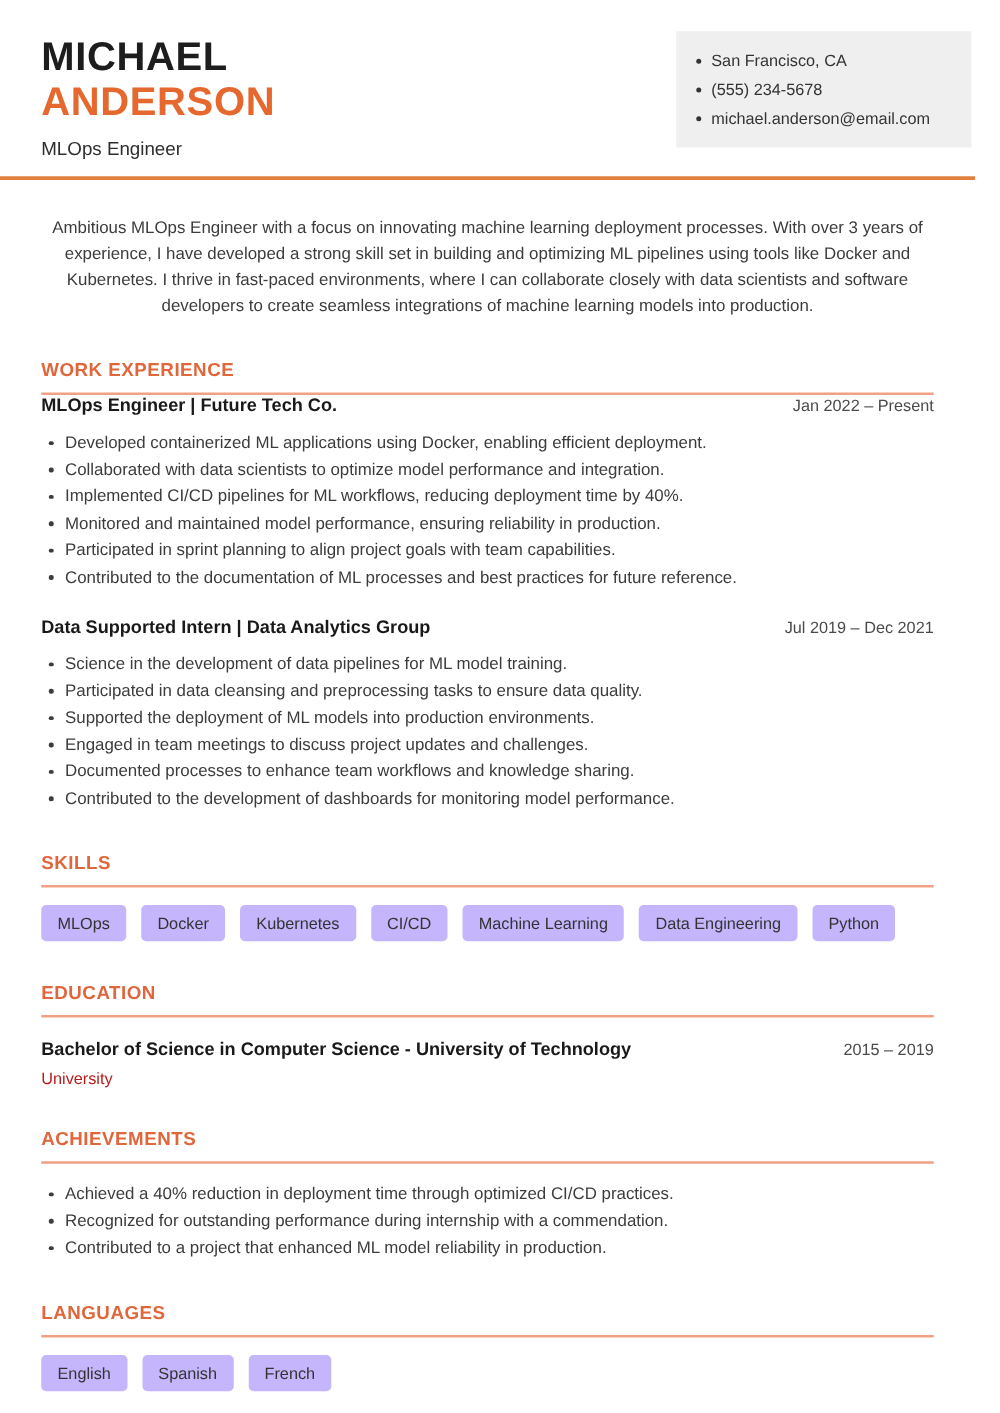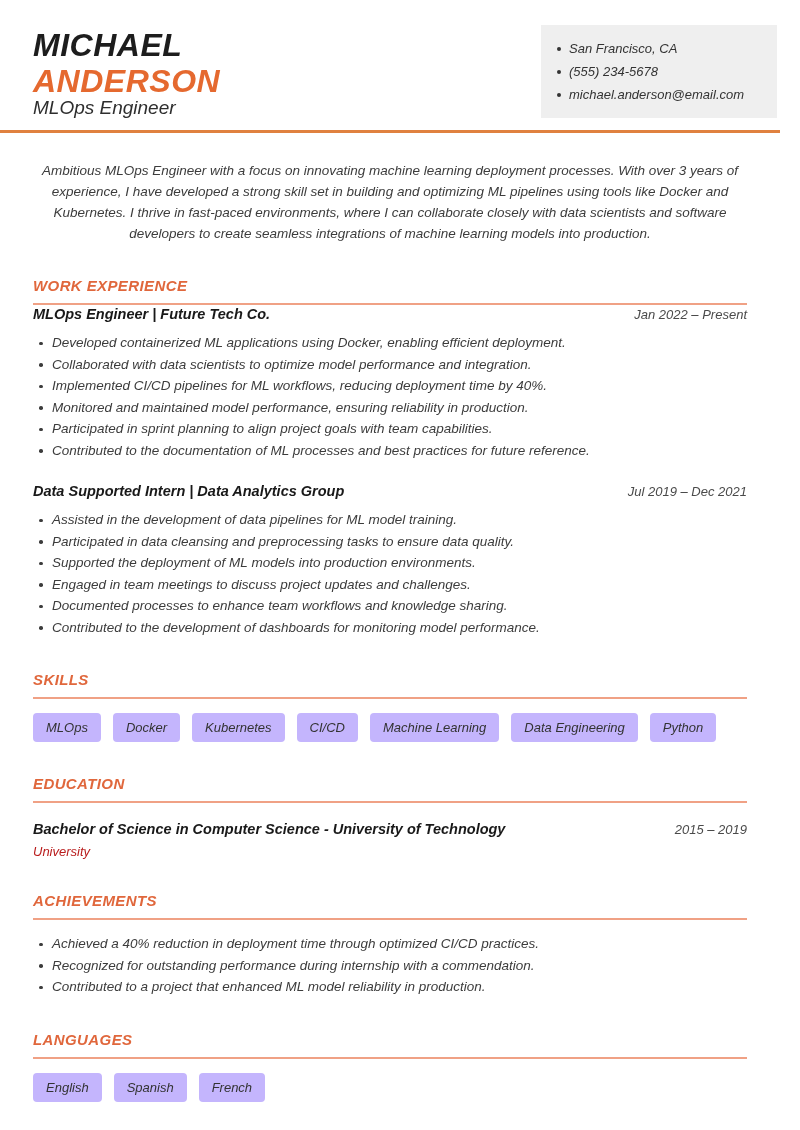--- a/index.html
+++ b/index.html
@@ -5,40 +5,40 @@
   * { box-sizing: border-box; margin: 0; padding: 0; }
   html, body { background: #ffffff; }
   body {
     width: 800px;
     height: 1130px;
     margin: 0 auto;
     font-family: "Liberation Sans", sans-serif;
     color: #3c3c3c;
     overflow: hidden;
   }
-  .page { width: 780px; height: 1130px; background: #fff; font-style: italic; }
+  .page { width: 780px; height: 1130px; background: #fff; }
 
   
   .header {
     display: flex;
     justify-content: space-between;
     align-items: flex-start;
     padding: 25px 3px 0 33px;
   }
   .name-block { padding-top: 2px; }
   .name-first {
     font-size: 32px; font-weight: 700; line-height: 36px;
     color: #1d1d1d; letter-spacing: 0.5px;
   }
   .name-last {
     font-size: 32px; font-weight: 700; line-height: 36px;
     color: #e5692f; letter-spacing: 0.5px;
   }
   .job-title-header {
-    margin-top: 0; font-size: 19px; line-height: 18px; color: #2e2e2e;
+    margin-top: 12px; font-size: 15px; line-height: 18px; color: #2e2e2e;
   }
   .contact-box {
     background: #efefef;
     width: 236px;
     padding: 12px 16px 12px 14px;
     margin-top: 0;
   }
   .contact-list { list-style: none; }
   .contact-list li {
     position: relative;
@@ -149,21 +149,21 @@
           <li>Contributed to the documentation of ML processes and best practices for future reference.</li>
         </ul>
       </div>
 
       <div class="job">
         <div class="entry-header">
           <div class="entry-title">Data Supported Intern | Data Analytics Group</div>
           <div class="entry-dates">Jul 2019 – Dec 2021</div>
         </div>
         <ul class="bullets">
-          <li>Assisted in the development of data pipelines for ML model training.</li>
+          <li>Science in the development of data pipelines for ML model training.</li>
           <li>Participated in data cleansing and preprocessing tasks to ensure data quality.</li>
           <li>Supported the deployment of ML models into production environments.</li>
           <li>Engaged in team meetings to discuss project updates and challenges.</li>
           <li>Documented processes to enhance team workflows and knowledge sharing.</li>
           <li>Contributed to the development of dashboards for monitoring model performance.</li>
         </ul>
       </div>
     </div>
 
     <div class="section">

